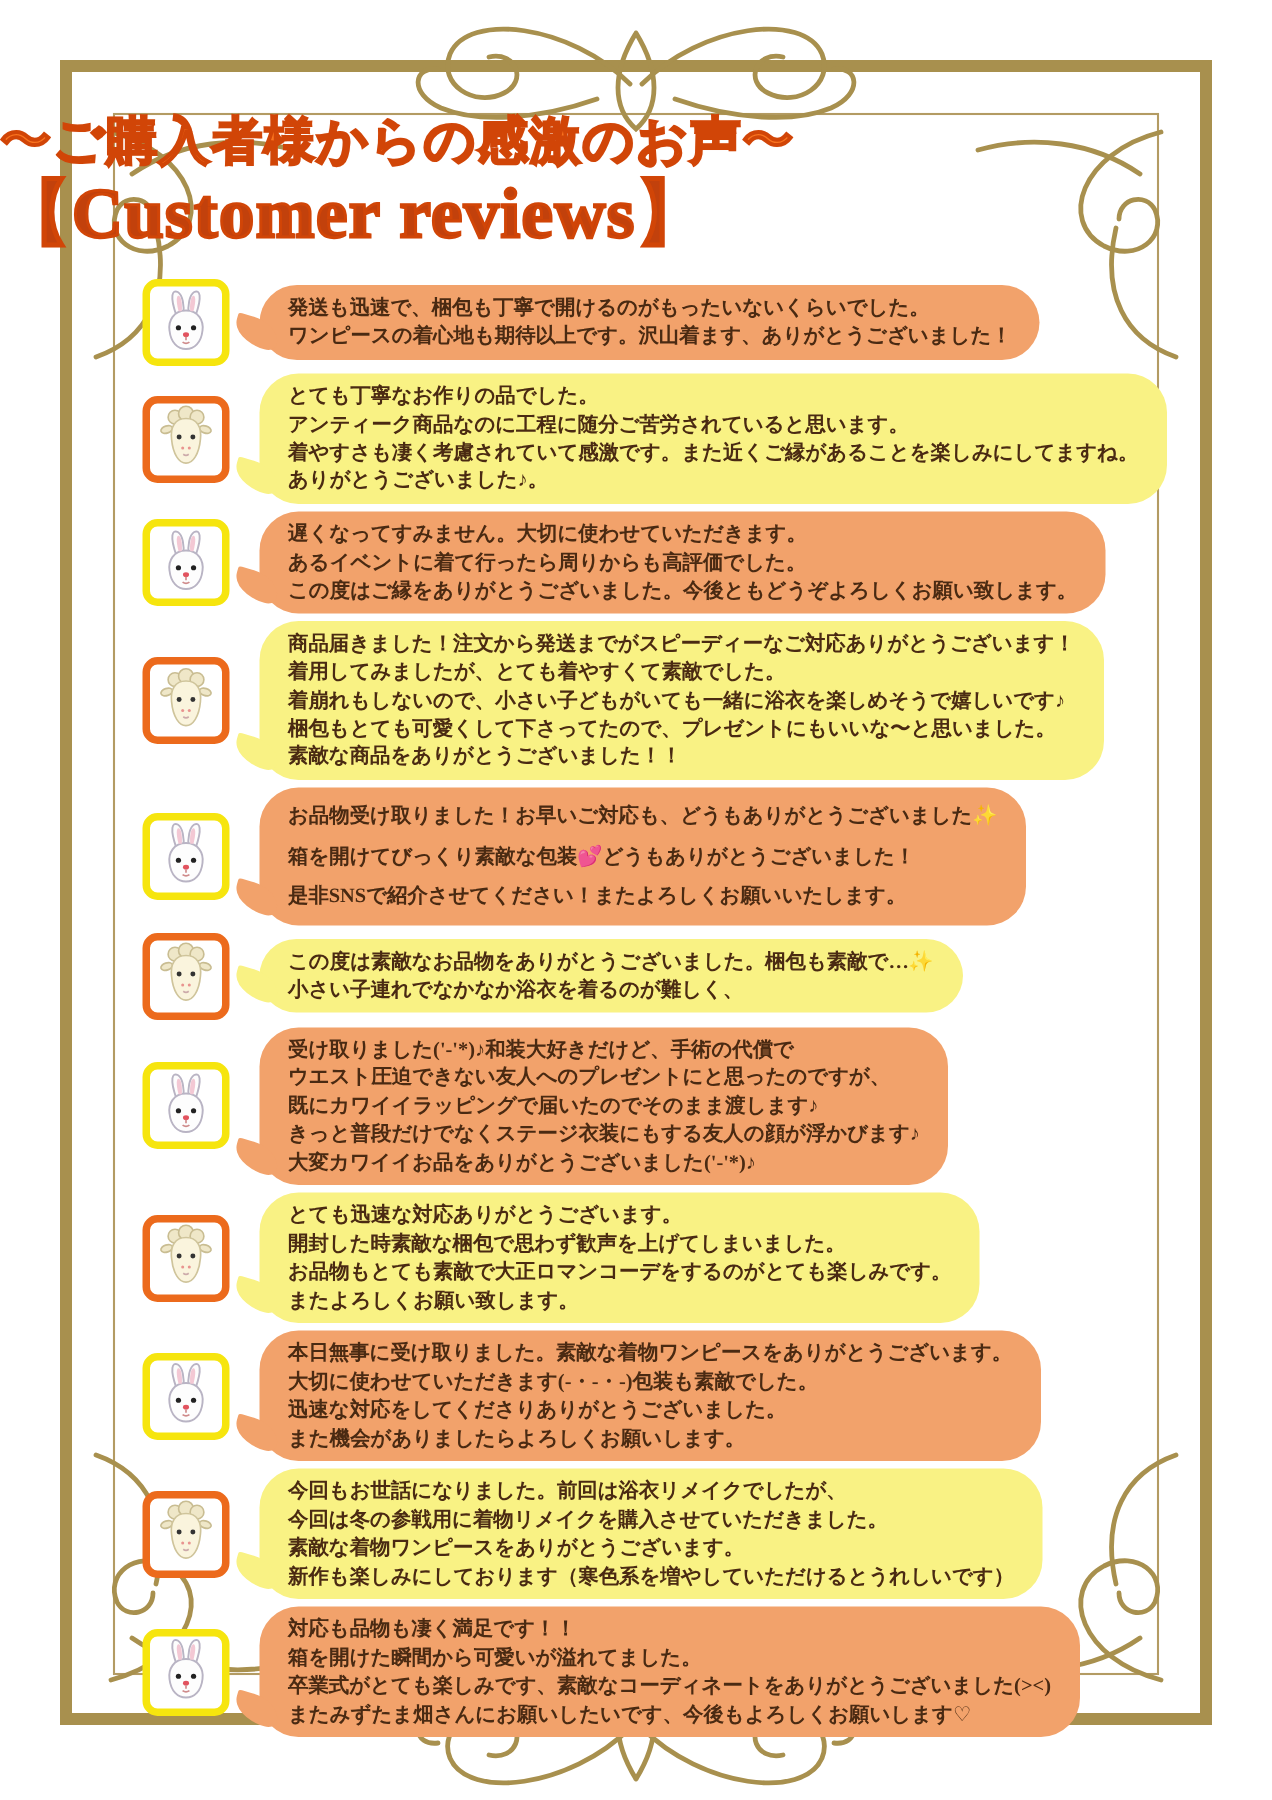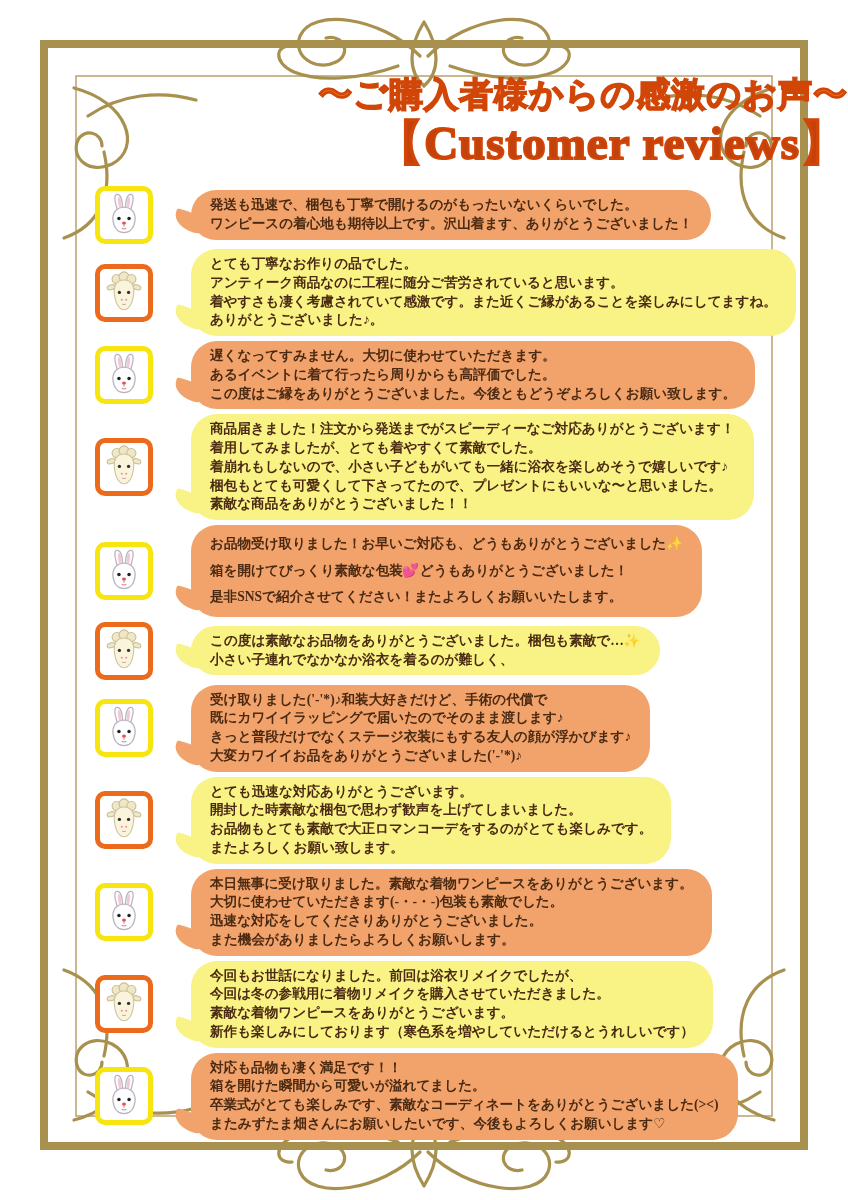--- a/index.html
+++ b/index.html
@@ -4,36 +4,36 @@
 <style>
   html,body{margin:0;padding:0;}
   body{
     width:848px;height:1200px;position:relative;overflow:hidden;
     background:#ffffff;
     font-family:"Liberation Serif","DejaVu Serif",serif;
   }
   
   .frame-svg{position:absolute;left:0;top:0;pointer-events:none;}
   
-  .title-wrap{position:absolute;left:0;top:72px;width:100%;text-align:right;z-index:3;}
+  .title-wrap{position:absolute;left:0;top:72px;width:100%;text-align:left;z-index:3;}
   .title-jp{
     font-size:34px;font-weight:bold;letter-spacing:1px;
     color:#f9731f;-webkit-text-stroke:1.6px #d14507;
     text-shadow:0 0 1px #d14507;
     line-height:1.35;
   }
   .title-en{
     font-size:47px;font-weight:bold;letter-spacing:1px;
     color:#c2410c;-webkit-text-stroke:2px #d14507;
     text-shadow:0 0 1px #d14507;
     line-height:1.1;
   }
   
   .reviews{position:absolute;left:95px;top:186px;width:706px;z-index:2;}
-  .row{display:flex;align-items:center;gap:38px;margin-bottom:5px;}
+  .row{display:flex;align-items:center;gap:20px;margin-bottom:5px;}
   .avatar{
     flex:none;width:48px;height:48px;border-radius:10px;background:#fff;
     display:flex;align-items:center;justify-content:center;
     border:5px solid #f6e50e;
   }
   .avatar.frame-orange{border-color:#ec6a1c;}
   .bubble{
     position:relative;border-radius:26px;padding:6px 19px;
     font-weight:bold;font-size:13.6px;line-height:1.38;color:#4a2a12;
     max-width:640px;
@@ -232,20 +232,21 @@
             <path d="M18.6,18 C16.3,9 17.3,5.5 19.3,7 C20.8,8.5 21.4,13.5 20.9,18 Z" fill="#f3c8d4"></path>
             <path d="M29.4,18 C31.7,9 30.7,5.5 28.7,7 C27.2,8.5 26.6,13.5 27.1,18 Z" fill="#f3c8d4"></path>
             <circle cx="18.5" cy="30" r="1.9" fill="#222"></circle>
             <circle cx="29.5" cy="30" r="1.9" fill="#222"></circle>
             <ellipse cx="24" cy="35" rx="2.2" ry="1.7" fill="#e2535f"></ellipse>
             <path d="M24,36.5 L24,39 M21.5,40.5 C23,41.6 25,41.6 26.5,40.5" stroke="#cf8a8a" stroke-width="1.2" fill="none"></path>
           </svg></span>
       </div>
       <div class="bubble orange">
         <div class="bline">受け取りました('-'*)♪和装大好きだけど、手術の代償で</div>
+        <div class="bline">ウエスト圧迫できない友人へのプレゼントにと思ったのですが、</div>
         <div class="bline">既にカワイイラッピングで届いたのでそのまま渡します♪</div>
         <div class="bline">きっと普段だけでなくステージ衣装にもする友人の顔が浮かびます♪</div>
         <div class="bline">大変カワイイお品をありがとうございました('-'*)♪</div>
       </div>
     </div>
     <div class="row">
       <div class="avatar frame-orange">
         <span><svg viewBox="0 0 48 48" width="44" height="44">
             <g fill="#efe7c8" stroke="#c9bd92" stroke-width="1.2">
               <circle cx="16" cy="11" r="5"></circle>

